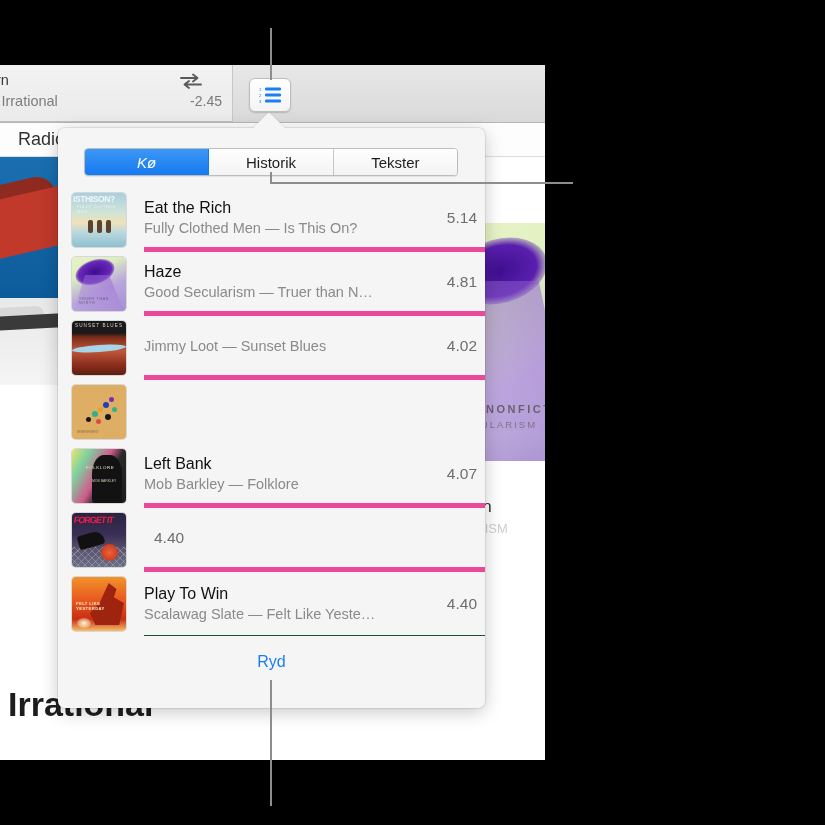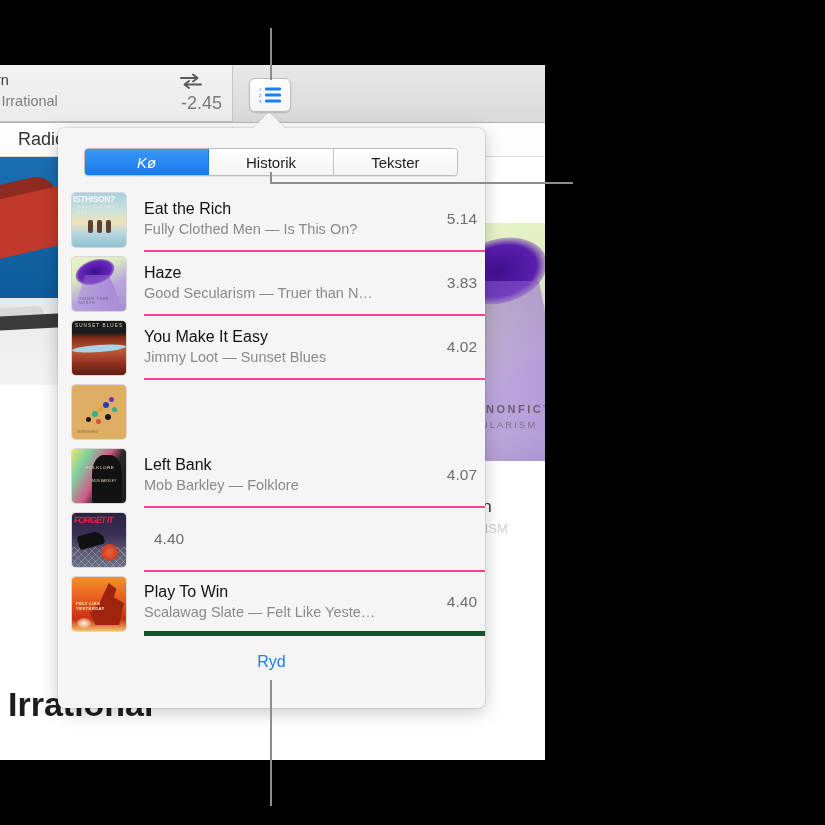--- a/index.html
+++ b/index.html
@@ -33,21 +33,21 @@
     position:absolute; left:-4px; top:7px;
     font-size:14.5px; color:#3a3a3a; white-space:nowrap;
   }
   #lcd-sub {
     position:absolute; left:-22px; top:28px;
     font-size:14.5px; color:#7d7d7d; white-space:nowrap;
   }
   #repeat-icon { position:absolute; right:28px; top:7px; width:26px; height:18px; }
   #lcd-time {
     position:absolute; right:10px; top:28px;
-    font-size:18px; color:#7a7a7a; white-space:nowrap;
+    font-size:14px; color:#7a7a7a; white-space:nowrap;
   }
 
   #queue-button {
     position:absolute; left:249px; top:78px; width:42px; height:34px;
     background:linear-gradient(to bottom,#ffffff 0%,#f4f4f4 100%);
     border:1px solid #bdbdbd; border-radius:6px;
     box-shadow:0 1px 1.5px rgba(0,0,0,.18);
     display:flex; align-items:center; justify-content:center;
     z-index:40;
   }
@@ -188,24 +188,24 @@
     padding-left:14px;
   }
   .thumb {
     width:54px; height:54px; border-radius:4px; flex:none;
     box-shadow:0 0 0 1px rgba(0,0,0,.12);
     overflow:hidden; position:relative;
   }
   .track-main {
     flex:1; margin-left:18px; height:64px;
     display:flex; flex-direction:column; justify-content:center;
-    border-bottom:2px solid #ec4899;
+    border-bottom:5px solid #ec4899;
     padding-right:8px; min-width:0;
   }
-  .track-row:last-child .track-main { border-bottom:5px solid #14532d; }
+  .track-row:last-child .track-main { border-bottom:1px solid #14532d; }
   .row-inner { display:flex; align-items:center; width:100%; }
   .texts { flex:1; min-width:0; }
   .track-title {
     font-size:16px; color:#111; white-space:nowrap; overflow:hidden;
     text-overflow:ellipsis; line-height:20px;
   }
   .track-sub {
     font-size:14.5px; color:#8a8a8a; white-space:nowrap; overflow:hidden;
     text-overflow:ellipsis; line-height:19px; margin-top:1px;
   }
@@ -377,34 +377,33 @@
           <span class="blob"></span>
           <span class="beam"></span>
           <span class="cap">TRUER THAN NORTH</span>
         </div>
         <div class="track-main">
           <div class="row-inner">
             <div class="texts">
               <div class="track-title">Haze</div>
               <div class="track-sub">Good Secularism — Truer than N…</div>
             </div>
-            <div class="track-time">3.83</div>
+            <div class="track-time">4.81</div>
           </div>
         </div>
       </div>
 
       <div class="track-row">
         <div class="thumb t3">
           <span class="cap">SUNSET BLUES</span>
           <span class="river"></span>
         </div>
         <div class="track-main">
           <div class="row-inner">
             <div class="texts">
-              <div class="track-title">You Make It Easy</div>
               <div class="track-sub">Jimmy Loot — Sunset Blues</div>
             </div>
             <div class="track-time">4.02</div>
           </div>
         </div>
       </div>
 
       <div class="track-row">
         <div class="thumb t4">
           <span class="dot" style="left:14px;top:32px;width:5px;height:5px;background:#17181a"></span>

